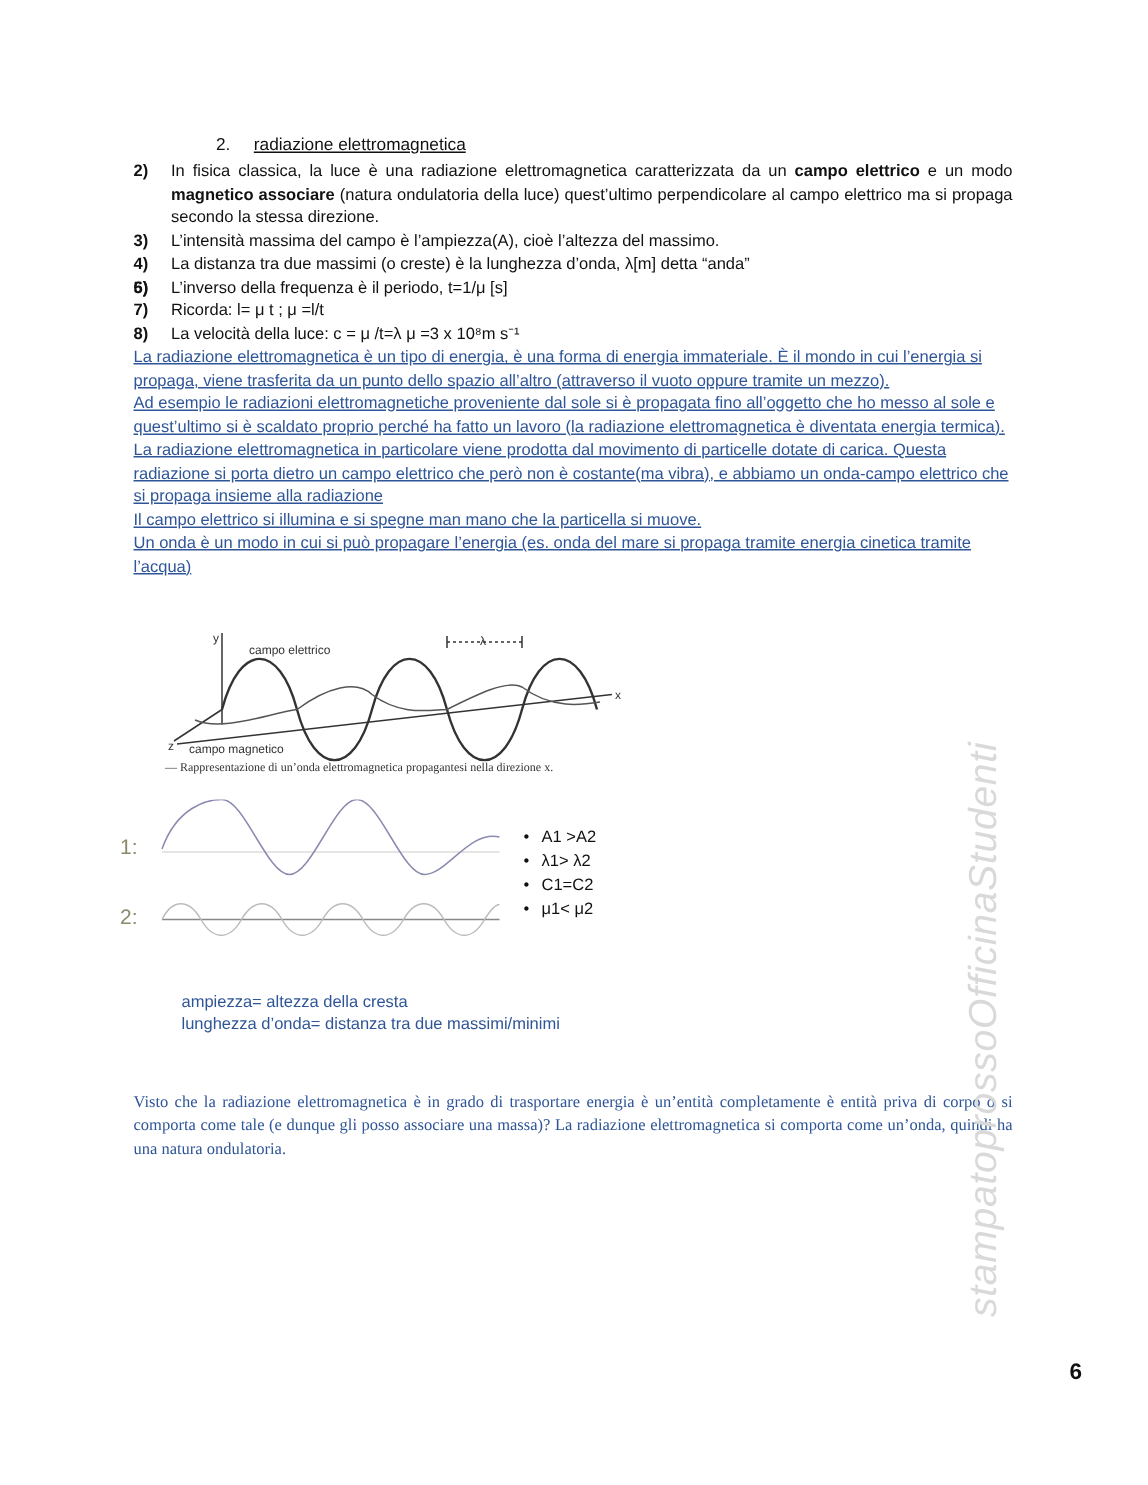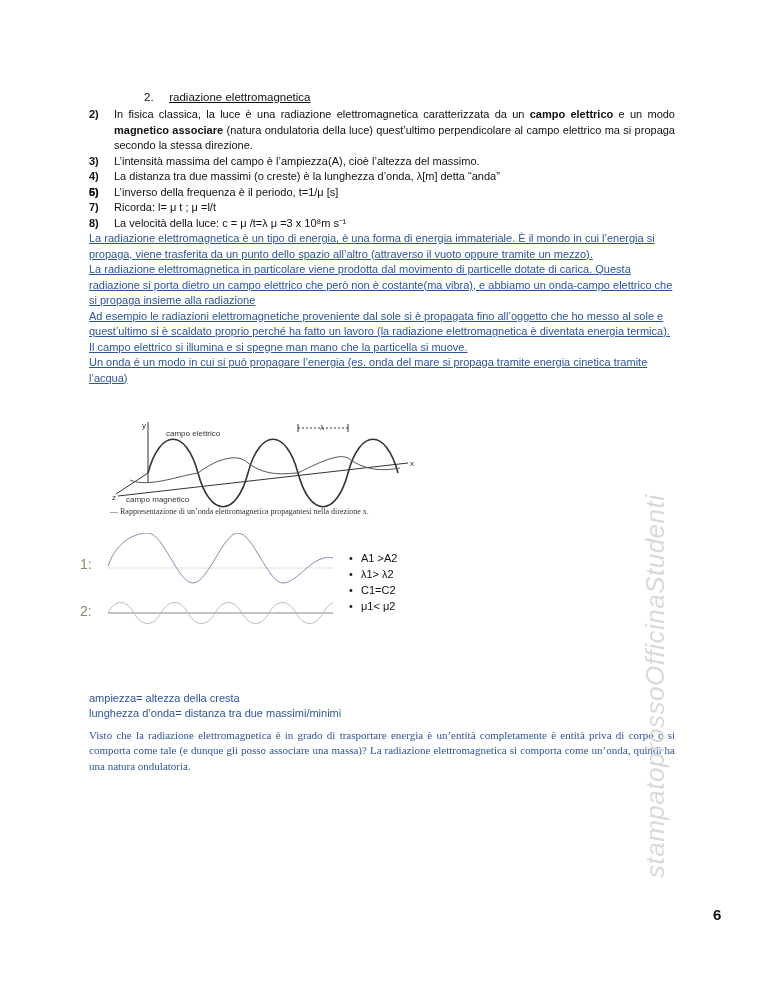--- a/index.html
+++ b/index.html
@@ -58,22 +58,22 @@
       <span class="n">7)</span>
       <span>Ricorda: l= μ t ; μ =l/t</span>
     </div>
     <div class="item">
       <span class="n">8)</span>
       <span>La velocità della luce: c = μ /t=λ μ =3 x 10⁸m s⁻¹</span>
     </div>
 
     <div class="blue" style="margin-top:0;text-decoration:underline;">
       <div>La radiazione elettromagnetica è un tipo di energia, è una forma di energia immateriale. È il mondo in cui l’energia si propaga, viene trasferita da un punto dello spazio all’altro (attraverso il vuoto oppure tramite un mezzo).</div>
+      <div>Ad esempio le radiazioni elettromagnetiche proveniente dal sole si è propagata fino all’oggetto che ho messo al sole e quest’ultimo si è scaldato proprio perché ha fatto un lavoro (la radiazione elettromagnetica è diventata energia termica).</div>
       <div>La radiazione elettromagnetica in particolare viene prodotta dal movimento di particelle dotate di carica. Questa radiazione si porta dietro un campo elettrico che però non è costante(ma vibra), e abbiamo un onda-campo elettrico che si propaga insieme alla radiazione</div>
-      <div>Ad esempio le radiazioni elettromagnetiche proveniente dal sole si è propagata fino all’oggetto che ho messo al sole e quest’ultimo si è scaldato proprio perché ha fatto un lavoro (la radiazione elettromagnetica è diventata energia termica).</div>
       <div>Il campo elettrico si illumina e si spegne man mano che la particella si muove.</div>
       <div>Un onda è un modo in cui si può propagare l’energia (es. onda del mare si propaga tramite energia cinetica tramite l’acqua)</div>
     </div>
   </div>
 
   <div class="figure1">
     <svg viewBox="0 0 320 100">
       <g stroke="#333" fill="none" stroke-width="1">
         <line x1="40" y1="65" x2="40" y2="4"></line>
         <line x1="10" y1="78" x2="300" y2="45"></line>
@@ -105,21 +105,21 @@
     </svg>
   </div>
 
   <div class="bullets">
     <div class="b">A1 &gt;A2</div>
     <div class="b">λ1&gt; λ2</div>
     <div class="b">C1=C2</div>
     <div class="b">μ1&lt; μ2</div>
   </div>
 
-  <div class="para-block blue" style="top:691px;">
+  <div class="para-block blue" style="top:661px;margin-left:32px;">
     <div>ampiezza= altezza della cresta</div>
     <div>lunghezza d’onda= distanza tra due massimi/minimi</div>
   </div>
 
 
   <div class="para-block blue" style="top:728px;font-family:Liberation Serif, serif;">Visto che la radiazione elettromagnetica è in grado di trasportare energia è un’entità completamente è entità priva di corpo o si comporta come tale (e dunque gli posso associare una massa)? La radiazione elettromagnetica si comporta come un’onda, quindi ha una natura ondulatoria.</div>
 
   <div class="watermark">stampatoprossoOfficinaStudenti</div>
 
   <div class="pagenum">6</div>

